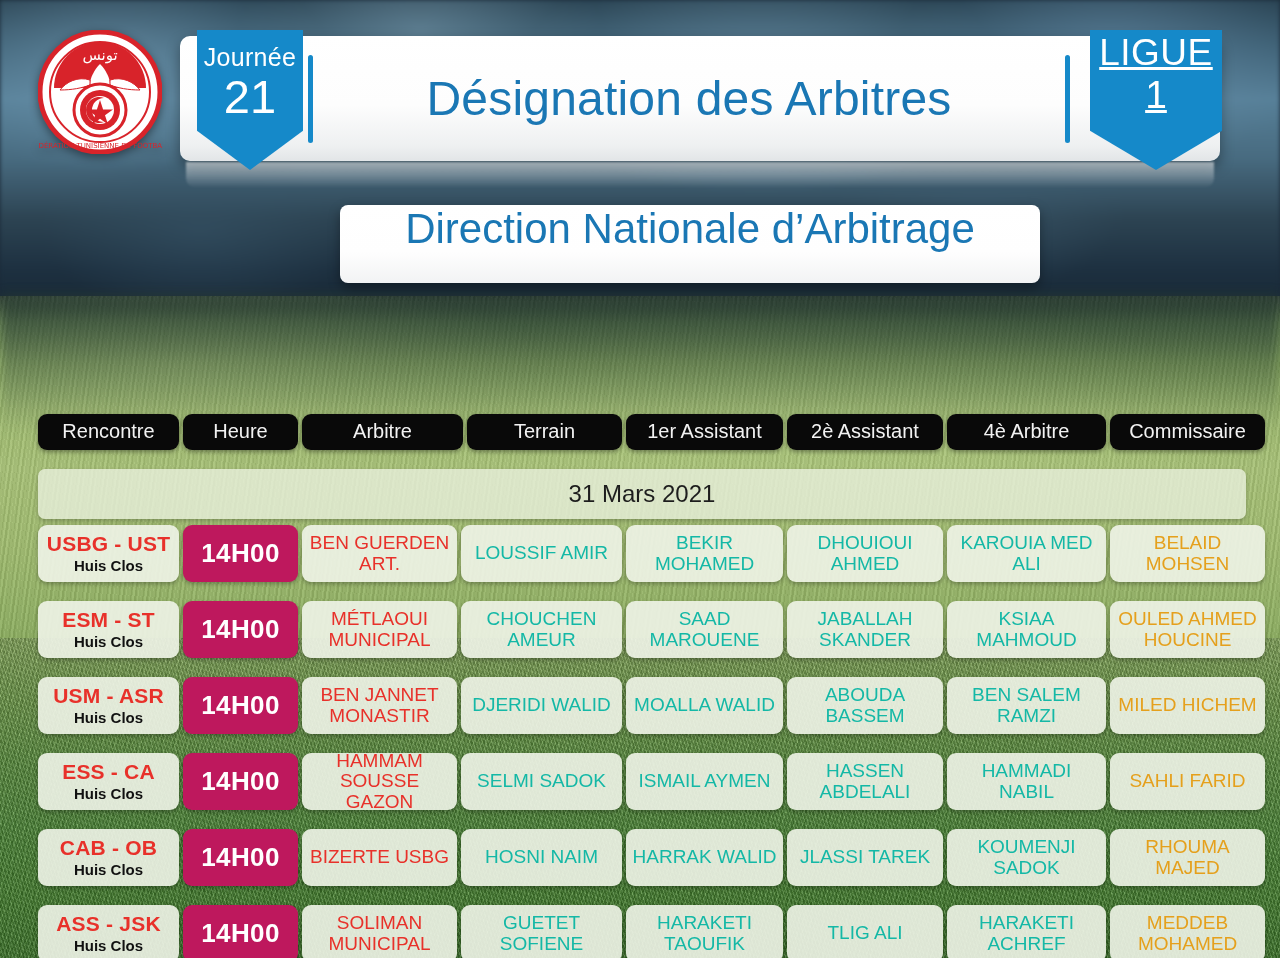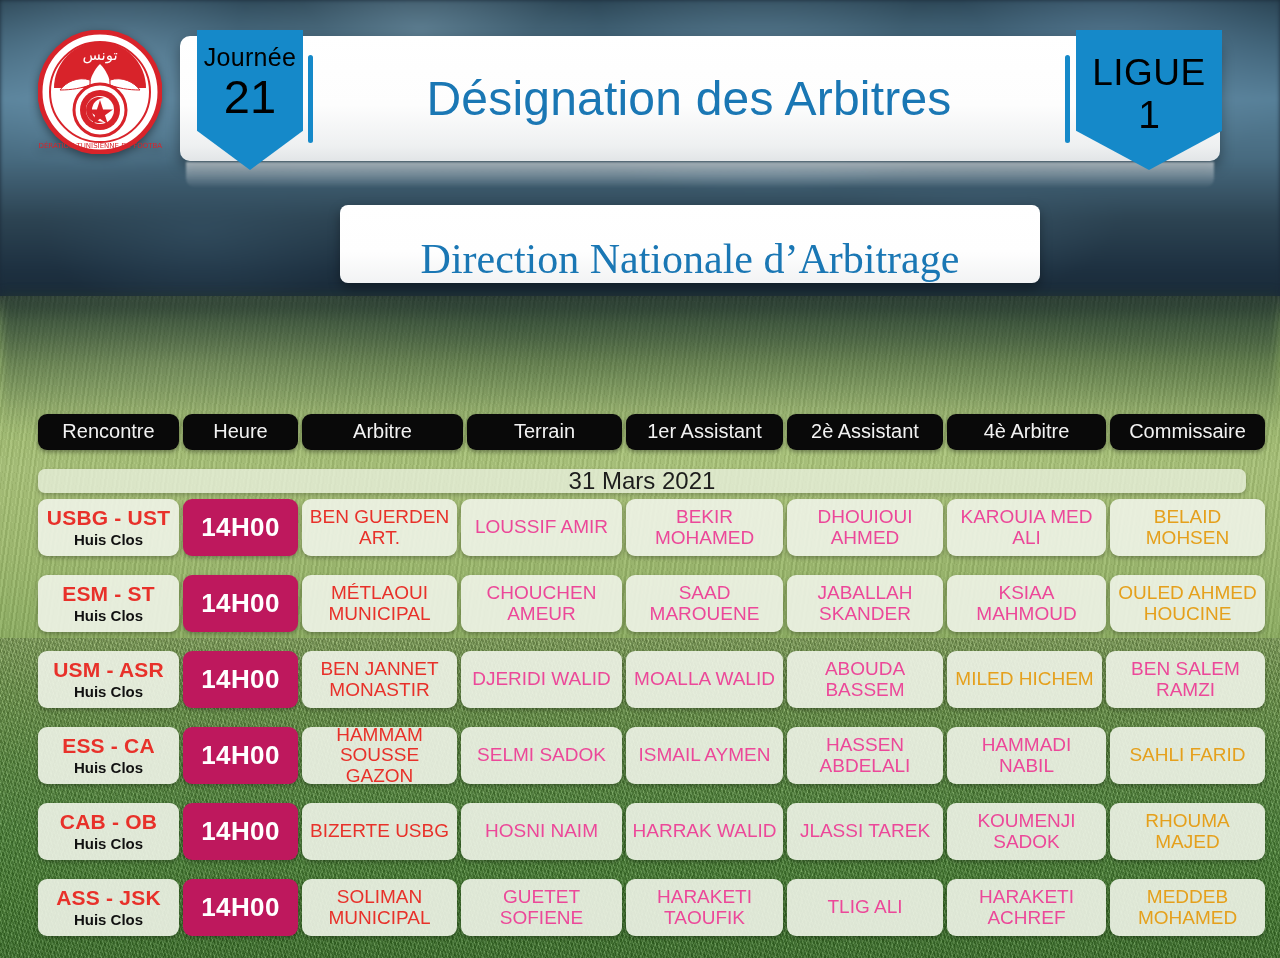--- a/index.html
+++ b/index.html
@@ -96,21 +96,21 @@
     content:"";
     position:absolute; left:6px; right:6px; top:126px; height:26px;
     background: linear-gradient(180deg, rgba(255,255,255,.55), rgba(255,255,255,0));
     border-radius: 0 0 10px 10px;
     filter: blur(1px);
   }
 
   .shield {
     position: absolute;
     background: #1589C9;
-    color: #000000;
+    color: #ffffff;
     text-align: center;
     z-index: 6;
     filter: drop-shadow(3px 4px 5px rgba(0,0,0,.45));
     -webkit-clip-path: polygon(0 0, 100% 0, 100% 72%, 50% 100%, 0 72%);
     clip-path: polygon(0 0, 100% 0, 100% 72%, 50% 100%, 0 72%);
   }
 
   .shield-journee {
     left: 197px; top: 30px;
     width: 106px; height: 140px;
@@ -118,22 +118,23 @@
   }
   .shield-journee .sj-word {
     font-size: 25px; line-height: 30px; font-weight: 400; letter-spacing: .3px;
   }
   .shield-journee .sj-num {
     font-size: 47px; line-height: 50px; font-weight: 400;
   }
 
   .shield-ligue {
     right: 58px; top: 30px;
-    width: 146px; height: 140px;
-    padding-top: 22px;
+    width: 132px; height: 140px;
+    padding-top: 2px;
+    text-decoration: underline;
   }
   .shield-ligue .sl-word {
     font-size: 37px; line-height: 42px; font-weight: 400; letter-spacing: .5px;
   }
   .shield-ligue .sl-num {
     font-size: 39px; line-height: 42px; font-weight: 400;
   }
 
   .vsep {
     width: 5px; height: 88px;
@@ -157,23 +158,22 @@
   .gap-l { width: 34px; flex: 0 0 auto; }
   .gap-r { width: 34px; flex: 0 0 auto; }
 
   .banner-sub {
     position: absolute;
     left: 340px; top: 205px;
     width: 700px; height: 78px;
     background: linear-gradient(180deg,#ffffff 0%,#fefefe 60%,#f2f3f4 100%);
     border-radius: 8px;
     box-shadow: 0 5px 12px rgba(0,0,0,.35);
-    display: flex; align-items: flex-end; justify-content: center;
+    display: flex; align-items: flex-start; justify-content: center;
     z-index: 4;
-    font-family: Liberation Serif, serif;
   }
   .banner-sub-text {
     color: #1A77B4;
     font-size: 42px;
     font-weight: 400;
     white-space: nowrap;
   }
 
   
   .logo {
@@ -224,21 +224,21 @@
     height: 36px;
     background: #090909;
     color: #f2f2f2;
     font-size: 20px;
     font-weight: 400;
     box-shadow: 0 2px 4px rgba(0,0,0,.35);
   }
 
   
   .date-row {
-    height: 24px;
+    height: 50px;
     width: 1208px;
     border-radius: 7px;
     background: rgba(233,240,220,.80);
     display: flex; align-items: center; justify-content: center;
     color: #1d1d1d;
     font-size: 24px;
     margin-bottom: 6px;
     box-shadow: 0 2px 4px rgba(0,0,0,.22);
   }
 
@@ -271,21 +271,21 @@
     letter-spacing: .4px;
   }
 
   .cell-terrain {
     color: #E8312A;
     font-size: 19px;
     font-weight: 500;
   }
 
   .cell-name {
-    color: #ec4899;
+    color: #14b8a6;
     font-size: 19px;
     font-weight: 400;
   }
 
   .cell-commissaire {
     color: #E5A01C;
     font-size: 19px;
     font-weight: 500;
   }
 
@@ -432,26 +432,26 @@
           <div class="cell bcell c-arbitre cell-name">
             <span class="ln">DJERIDI WALID</span>
           </div>
           <div class="cell bcell c-assist1 cell-name">
             <span class="ln">MOALLA WALID</span>
           </div>
           <div class="cell bcell c-assist2 cell-name">
             <span class="ln">ABOUDA</span>
             <span class="ln">BASSEM</span>
           </div>
-          <div class="cell bcell c-commissaire cell-commissaire">
-            <span class="ln">MILED HICHEM</span>
-          </div>
           <div class="cell bcell c-arbitre4 cell-name">
             <span class="ln">BEN SALEM</span>
             <span class="ln">RAMZI</span>
+          </div>
+          <div class="cell bcell c-commissaire cell-commissaire">
+            <span class="ln">MILED HICHEM</span>
           </div>
         </div>
         <div class="row">
           <div class="cell bcell c-rencontre cell-match">
             <span class="m-teams">ESS - CA</span>
             <span class="m-note">Huis Clos</span>
           </div>
           <div class="cell bcell c-heure cell-time">14H00</div>
           <div class="cell bcell c-terrain cell-terrain">
             <span class="ln">HAMMAM</span>

